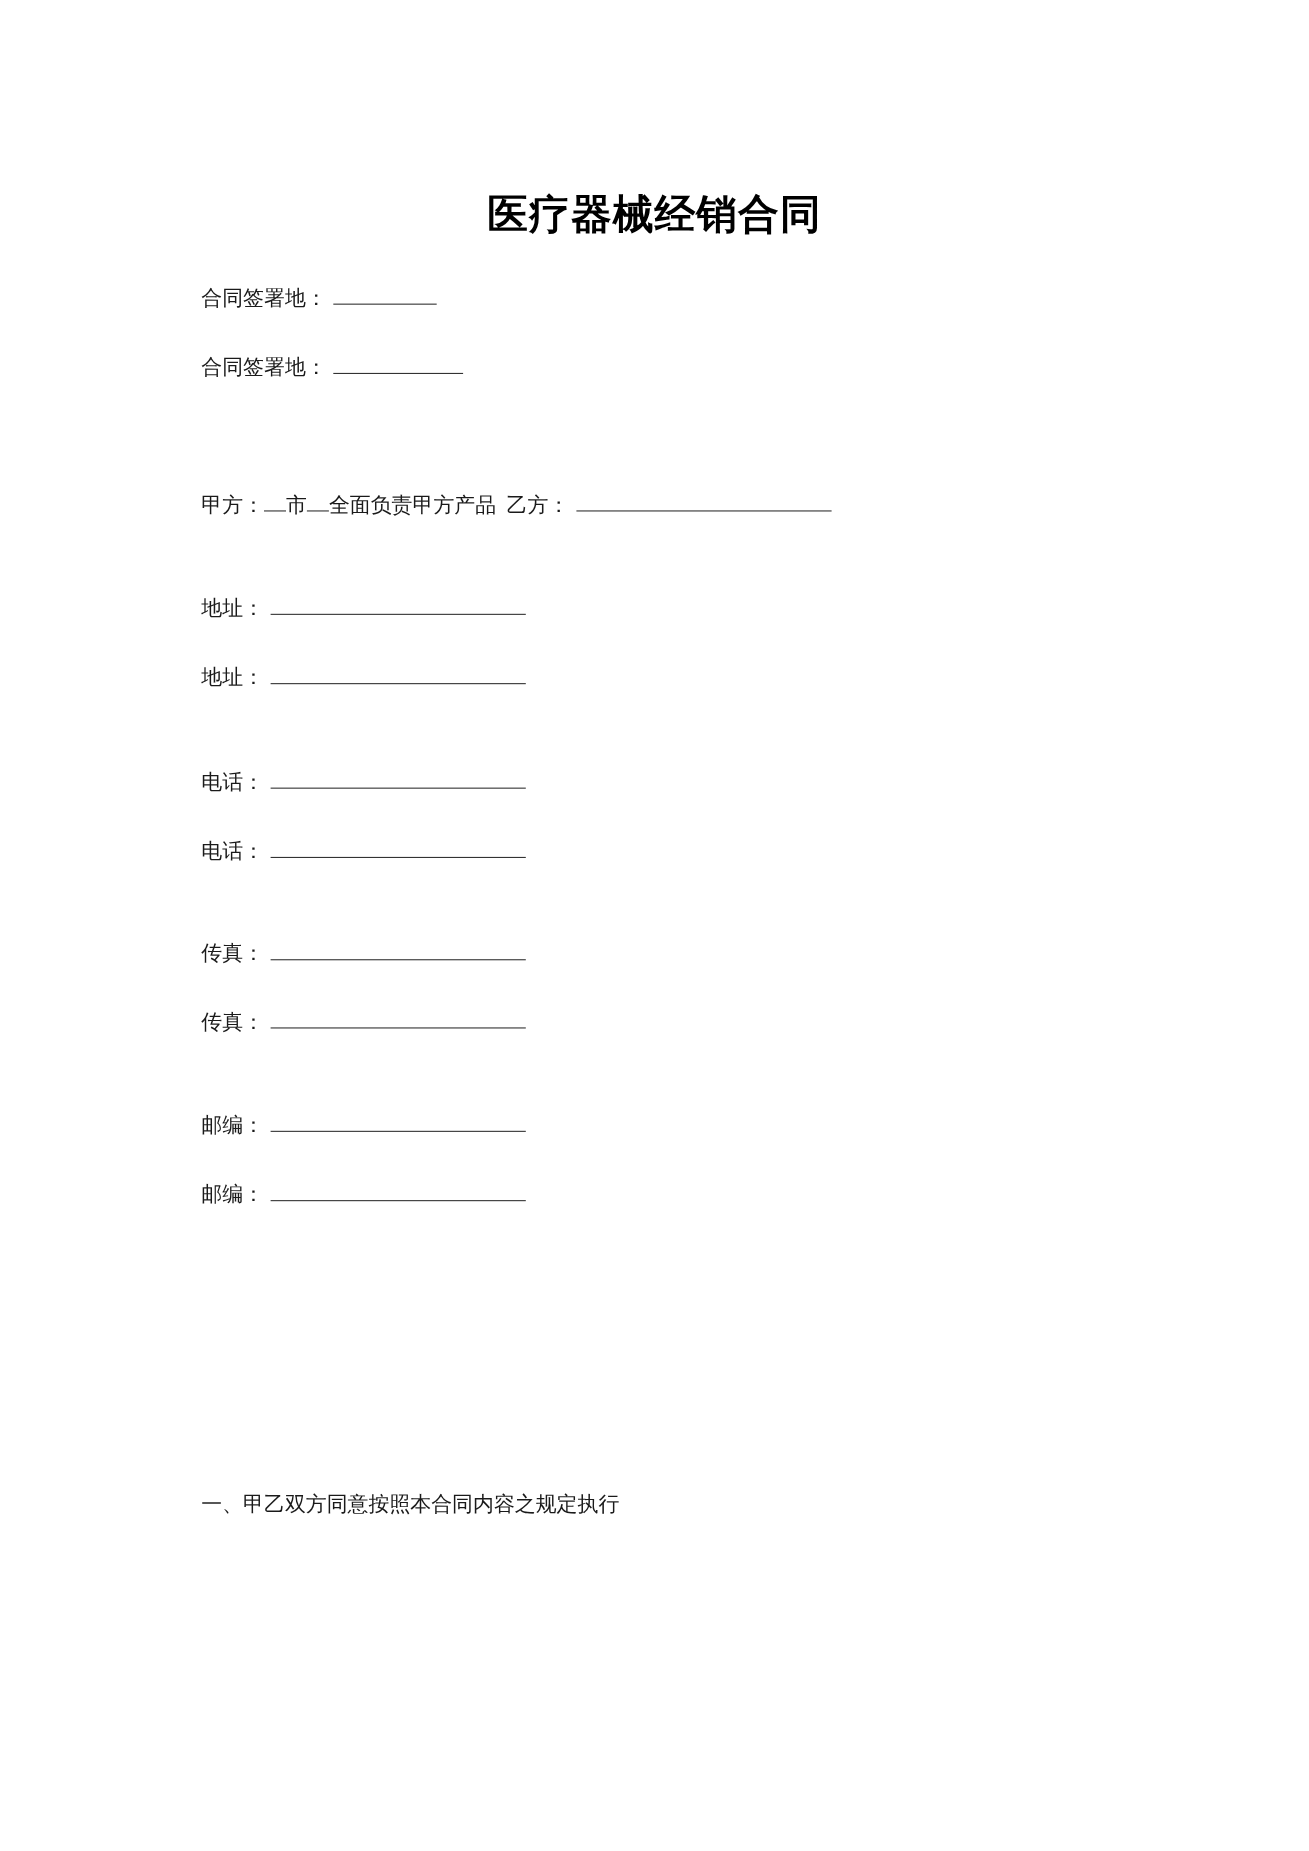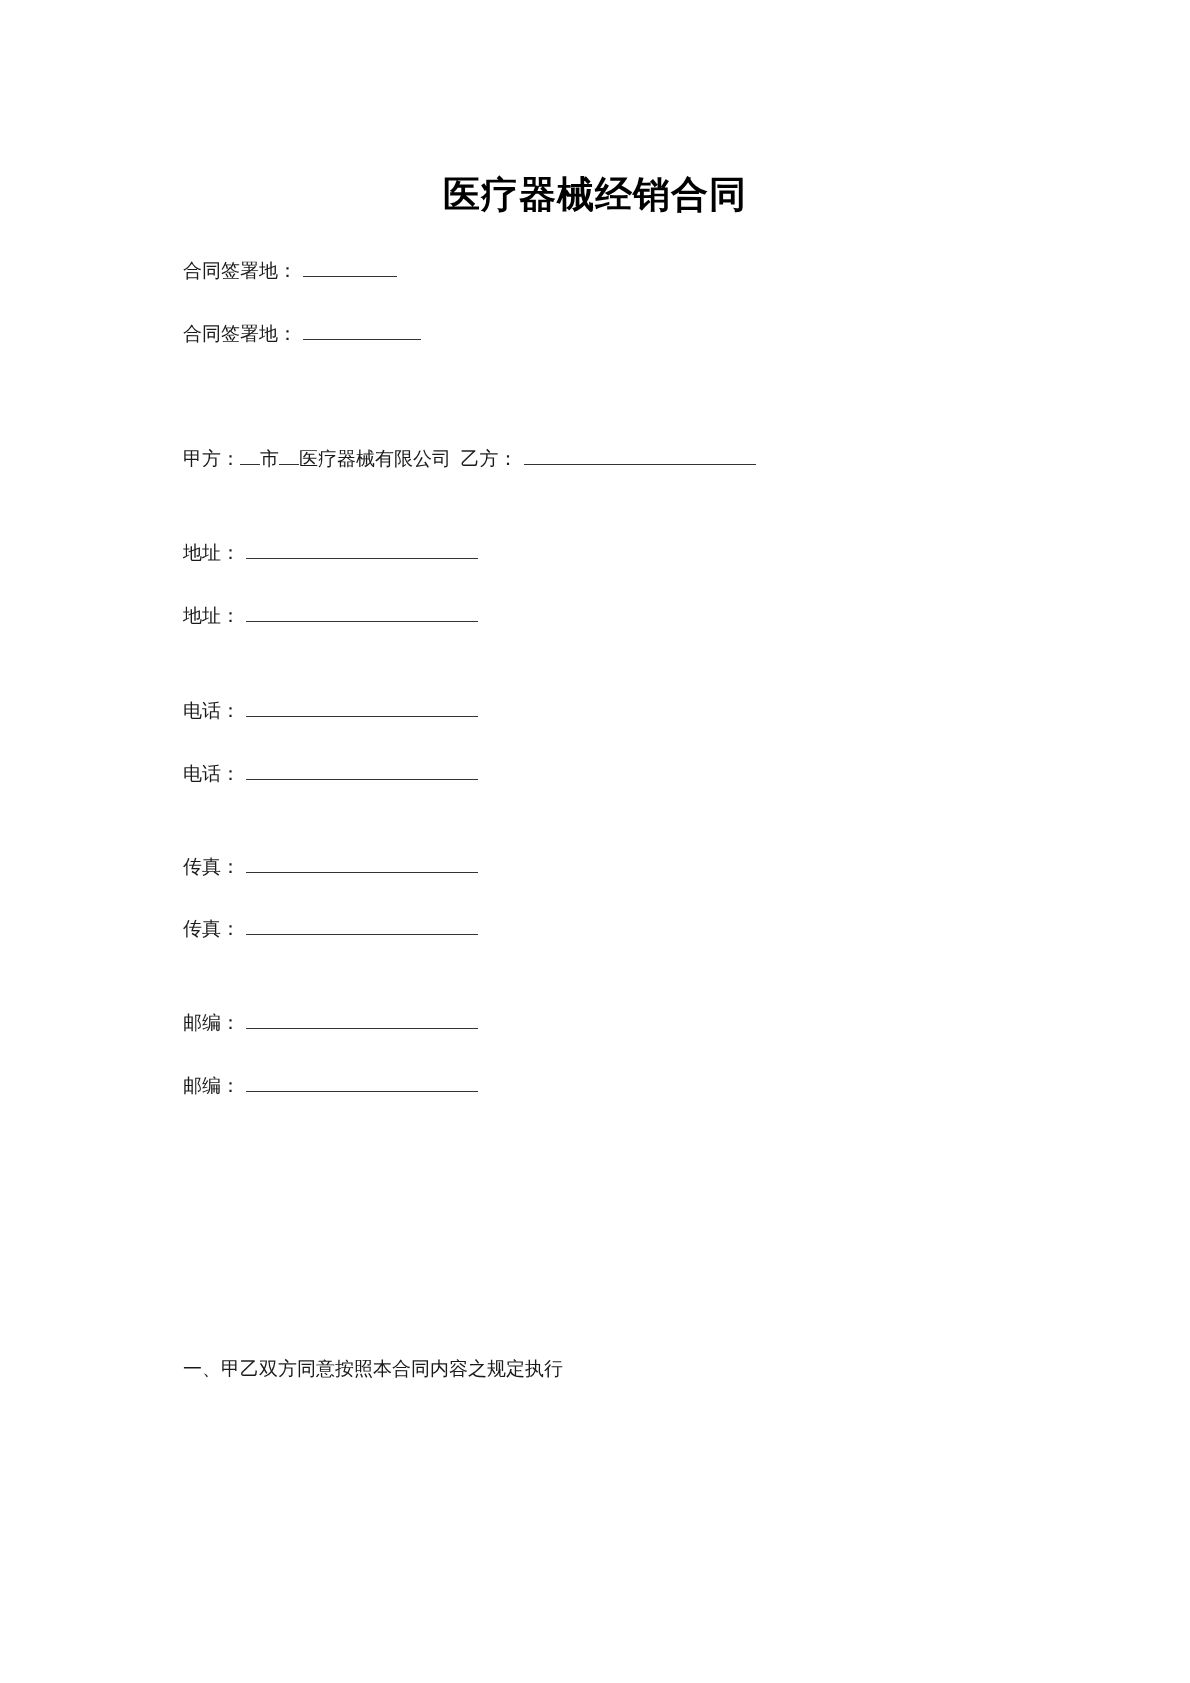--- a/index.html
+++ b/index.html
@@ -22,21 +22,21 @@
 
   <div class="line" style="top:258px">
     <span>合同签署地：</span><span class="blank" style="width:94px"></span>
   </div>
 
   <div class="line" style="top:321px">
     <span>合同签署地：</span><span class="blank" style="width:118px"></span>
   </div>
 
   <div class="line" style="top:446px">
-    <span>甲方：</span><span class="blank inline" style="width:20px"></span><span>市</span><span class="blank inline" style="width:20px"></span><span>医疗器械有限公司</span>&nbsp;&nbsp;<span>乙方：</span><span class="blank" style="width:232px"></span>
+    <span>甲方：</span><span class="blank inline" style="width:20px"></span><span>市</span><span class="blank inline" style="width:20px"></span><span>全面负责甲方产品</span>&nbsp;&nbsp;<span>乙方：</span><span class="blank" style="width:232px"></span>
   </div>
 
   <div class="line" style="top:540px">
     <span>地址：</span><span class="blank" style="width:232px"></span>
   </div>
   <div class="line" style="top:603px">
     <span>地址：</span><span class="blank" style="width:232px"></span>
   </div>
 
   <div class="line" style="top:698px">

